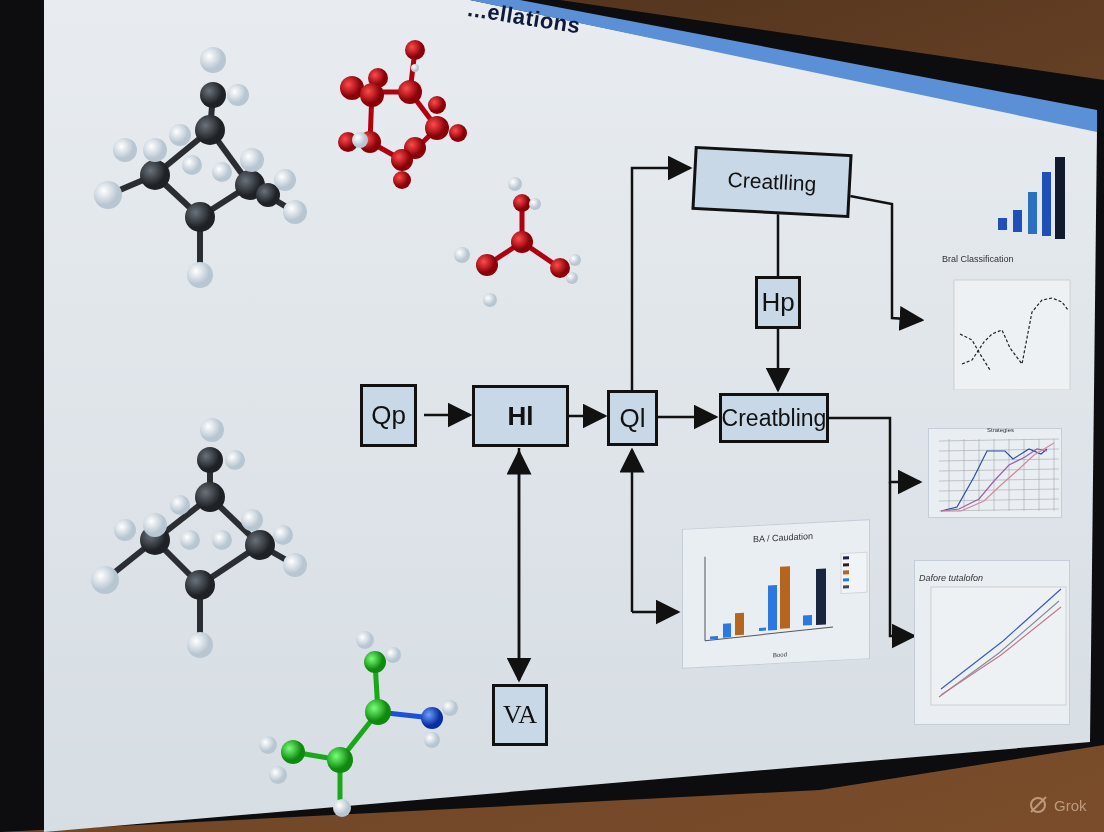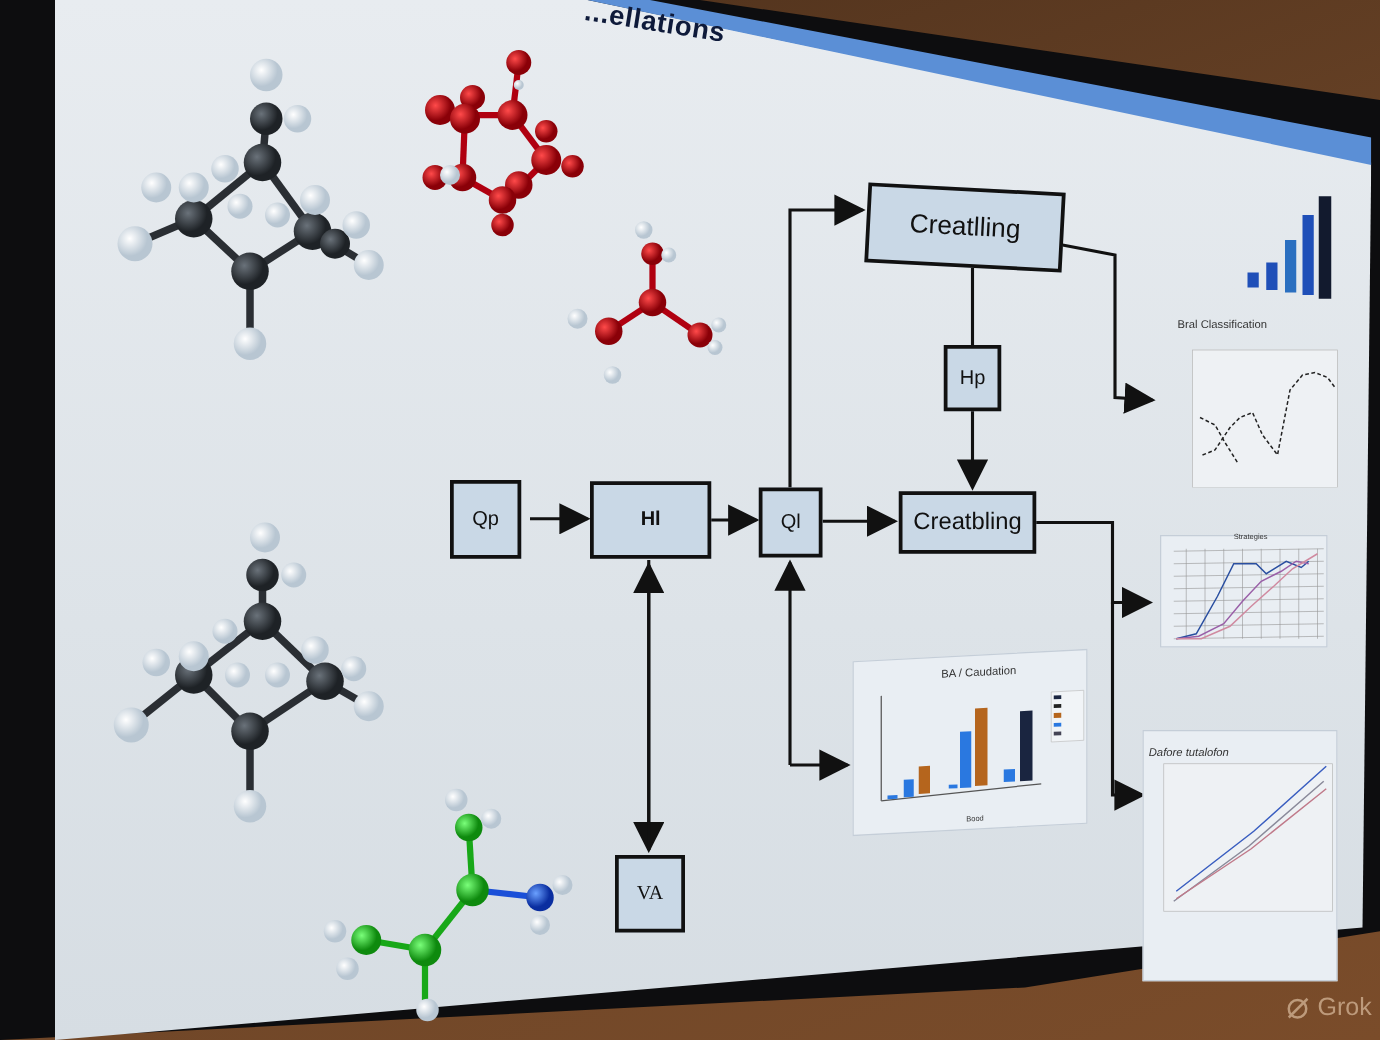--- a/index.html
+++ b/index.html
@@ -6,25 +6,25 @@
   body{width:1104px;height:832px;overflow:hidden;position:relative;background:#5a3a22;font-family:"Liberation Sans",sans-serif;}
   .wall{position:absolute;inset:0;background:linear-gradient(160deg,#4a2e1a 0%,#6b4427 50%,#7a4c2a 100%);}
   .bezel{position:absolute;left:0;top:0;width:1104px;height:832px;background:#0d0d0f;
     clip-path:polygon(0 0,560px 0,1104px 80px,1104px 745px,820px 790px,0 832px);}
   .screen{position:absolute;left:0;top:0;width:1104px;height:832px;
     clip-path:polygon(44px 0,470px 0,1097px 130px,1090px 742px,44px 832px);
     background:linear-gradient(180deg,#e8ecf0 0%,#dde3e8 60%,#d6dde3 100%);}
   .titlebar{position:absolute;left:0;top:0;width:1104px;height:832px;background:#5b8fd6;
     clip-path:polygon(470px 0,520px 0,1097px 110px,1097px 132px,470px 0);}
   .title-text{position:absolute;left:470px;top:-4px;font-size:22px;font-weight:bold;color:#0e1a3a;transform:rotate(9deg);transform-origin:left top;letter-spacing:0.5px;}
-  .box{position:absolute;background:#c9d8e6;border:3px solid #111;display:flex;align-items:center;justify-content:center;color:#111;font-size:16px;box-sizing:border-box;}
+  .box{position:absolute;background:#c9d8e6;border:3px solid #111;display:flex;align-items:center;justify-content:center;color:#111;font-size:26px;box-sizing:border-box;}
   svg.overlay{position:absolute;left:0;top:0;}
   .panel{position:absolute;background:#e9eef3;border:1px solid #c5ced8;box-sizing:border-box;}
   .panel-title{position:absolute;font-size:9px;color:#333;}
-  .grok{position:absolute;left:1028px;top:795px;color:#c9a88a;font-size:20px;display:flex;align-items:center;gap:6px;opacity:0.85;justify-content:space-between;}
+  .grok{position:absolute;left:1028px;top:795px;color:#c9a88a;font-size:15px;display:flex;align-items:center;gap:6px;opacity:0.85;justify-content:space-between;}
 </style>
 </head>
 <body>
 
 <div class="wall"></div>
 <div class="bezel"></div>
 <div class="screen"></div>
 <div class="titlebar"></div>
 <div class="title-text">...ellations</div>
 
@@ -53,21 +53,21 @@
 
 <div class="box" style="left:360px;top:384px;width:57px;height:63px;">
     <span>Qp</span>
   </div>
 <div class="box" style="left:472px;top:385px;width:97px;height:62px;font-weight:bold;">
     <span>Hl</span>
   </div>
 <div class="box" style="left:607px;top:390px;width:51px;height:56px;justify-content:center;">
     <span>Ql</span>
   </div>
-<div class="box" style="left:719px;top:393px;width:110px;height:50px;font-size:19px;">
+<div class="box" style="left:719px;top:393px;width:110px;height:50px;font-size:23px;">
     <span>Creatbling</span>
   </div>
 <div class="box" style="left:693px;top:150px;width:158px;height:64px;font-size:21px;transform:rotate(3deg);">
     <span>Creatlling</span>
   </div>
 <div class="box" style="left:755px;top:276px;width:46px;height:53px;">
     <span>Hp</span>
   </div>
 <div class="box" style="left:492px;top:684px;width:56px;height:62px;font-family:Liberation Serif, serif;">
     <span>VA</span>
@@ -286,21 +286,21 @@
         <line x1="95" y1="10" x2="95" y2="82"></line>
       <line x1="110" y1="10" x2="110" y2="82"></line>
         <line x1="125" y1="10" x2="125" y2="82"></line>
     </g>
     <polyline points="12,82 28,78 45,48 58,22 76,22 84,30 100,20 112,25 118,20" fill="none" stroke="#2a4fa0" stroke-width="1.2"></polyline>
     <polyline points="12,82 30,80 50,70 65,52 80,36 96,28 108,20 118,22" fill="none" stroke="#9a60a8" stroke-width="1.2"></polyline>
     <polyline points="12,82 32,82 55,72 72,56 90,40 105,26 125,14" fill="none" stroke="#d08aa0" stroke-width="1.2"></polyline>
   </svg>
 </div>
 
-<div class="panel" style="left:914px;top:584px;width:156px;height:201px;">
+<div class="panel" style="left:914px;top:560px;width:156px;height:165px;">
   <div class="panel-title" style="left:4px;top:12px;font-style:italic;">Dafore tutalofon</div>
   <svg width="156" height="160">
     <rect x="16" y="26" width="135" height="118" fill="#eef1f4" stroke="#bbb" stroke-width="0.6"></rect>
     <polyline points="26,128 88,80 146,28" fill="none" stroke="#3a5ec0" stroke-width="1.2"></polyline>
     <polyline points="24,136 84,92 144,40" fill="none" stroke="#8a8a9a" stroke-width="1.2"></polyline>
     <polyline points="26,134 86,94 146,46" fill="none" stroke="#c07a8a" stroke-width="1.2"></polyline>
   </svg>
 </div>
 
 <div class="grok">

